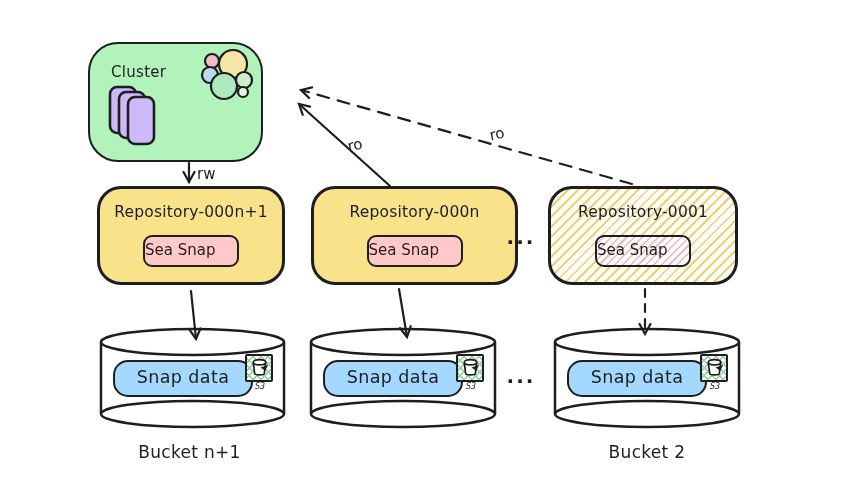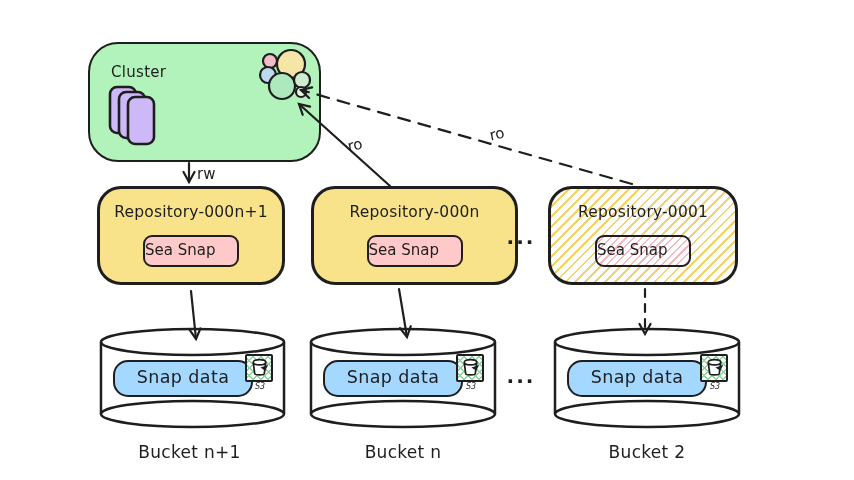--- a/index.html
+++ b/index.html
@@ -2,21 +2,21 @@
 <html><head>
 <meta charset="utf-8">
 <style>
   html,body{margin:0;padding:0;background:#ffffff;}
   #canvas{
     position:relative;width:854px;height:480px;background:#ffffff;overflow:hidden;
     font-family:"DejaVu Sans","Liberation Sans",sans-serif;color:#1e1e1e;
   }
   
   .cluster{
-    position:absolute;left:88px;top:42px;width:233px;height:120px;
+    position:absolute;left:88px;top:42px;width:175px;height:120px;
     background:#b2f2bb;border:2.5px solid #1e1e1e;border-radius:30px;box-sizing:border-box;
   }
   .cluster-label{position:absolute;left:21px;top:19px;font-size:15px;letter-spacing:.3px;}
   .cards-icon{position:absolute;left:16px;top:40px;}
   .logo-icon{position:absolute;right:8px;top:4px;}
   
   .repo{
     position:absolute;top:186px;height:99px;box-sizing:border-box;
     background:#f8e28a;border:3px solid #1e1e1e;border-radius:24px;
   }
@@ -156,21 +156,20 @@
           <path d="M5.5,7 L7,18.5 C7.1,20 16.9,20 17,18.5 L18.5,7" fill="#ffffff" stroke="#1e1e1e" stroke-width="1.8"></path>
           <ellipse cx="12" cy="6.5" rx="6.5" ry="2.8" fill="#ffffff" stroke="#1e1e1e" stroke-width="1.8"></ellipse>
           <path d="M13,12 L21,9.5 L18,15.5 Z" fill="#1e1e1e"></path>
         </svg>
       </div>
       <div class="s3-label">S3</div>
     </div>
   </div>
 
   <div class="caption" style="left:94px;width:191px;">Bucket n+1</div>
-  <div class="caption" style="left:307px;width:192px;">Bucket n</div>
   <div class="caption" style="left:551px;width:192px;">Bucket 2</div>
 
   <svg id="arrows" width="854" height="480" viewBox="0 0 854 480">
     <defs>
       <marker id="vhead" markerUnits="userSpaceOnUse" markerWidth="18" markerHeight="18" refX="12" refY="7" orient="auto">
         <path d="M2,1.5 L12,7 L2,12.5" fill="none" stroke="#1e1e1e" stroke-width="2.2" stroke-linecap="round"></path>
       </marker>
     </defs>
     <g stroke="#1e1e1e" stroke-width="2.2" stroke-linecap="round" fill="none">
       <g>

